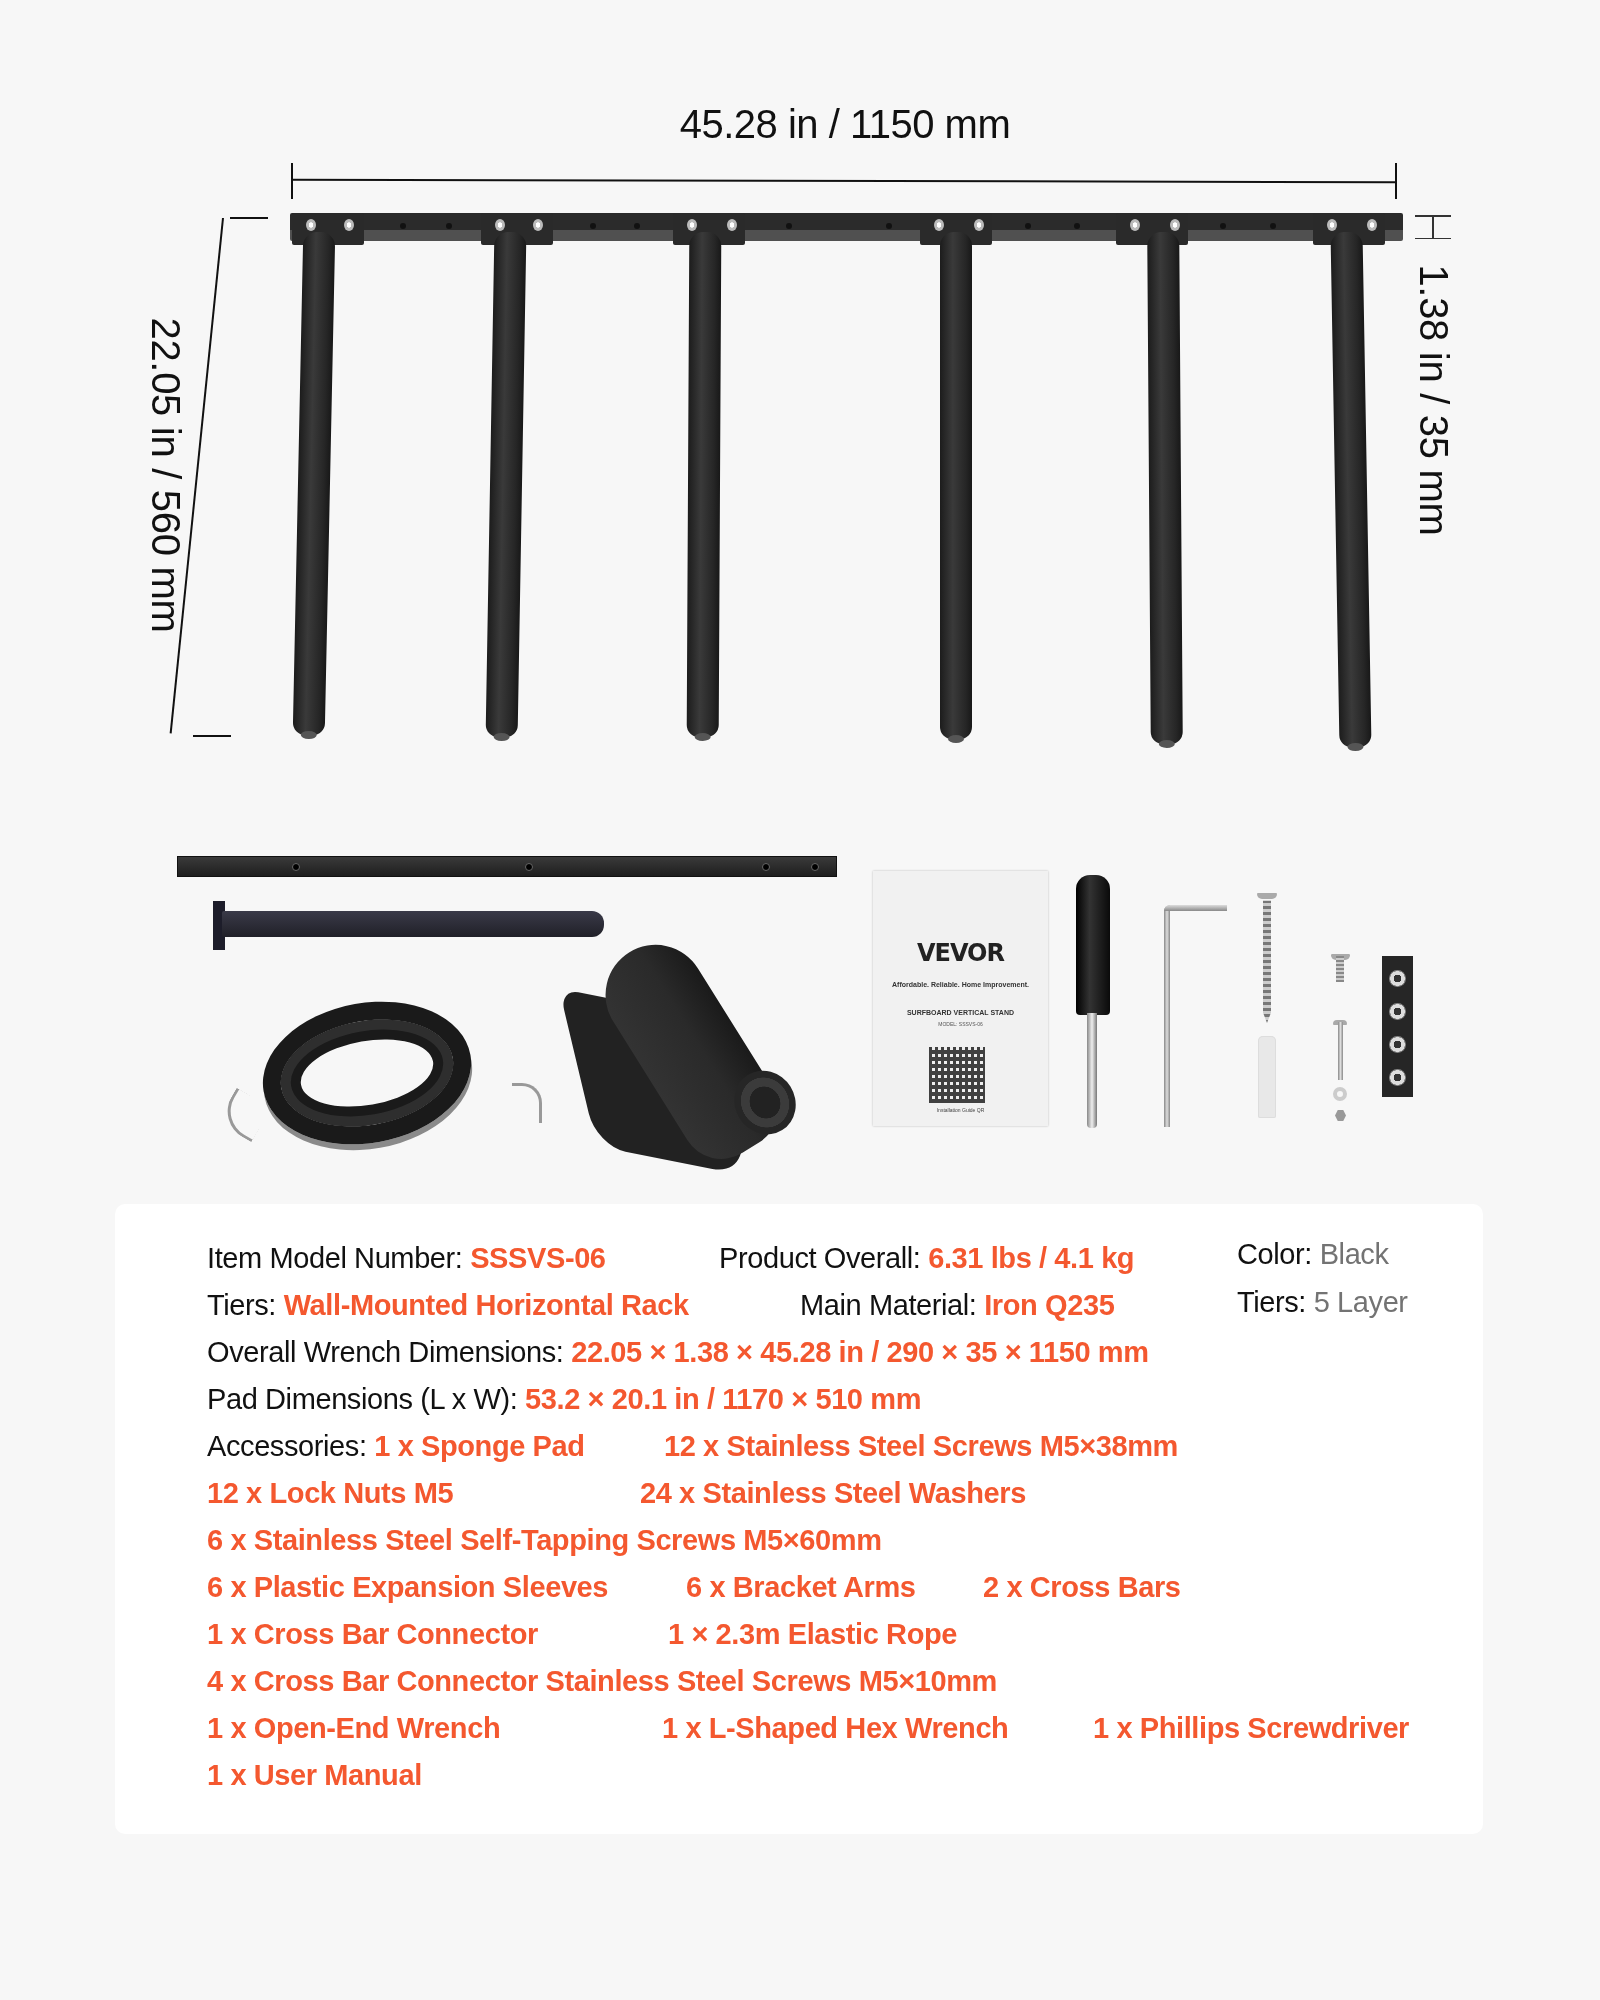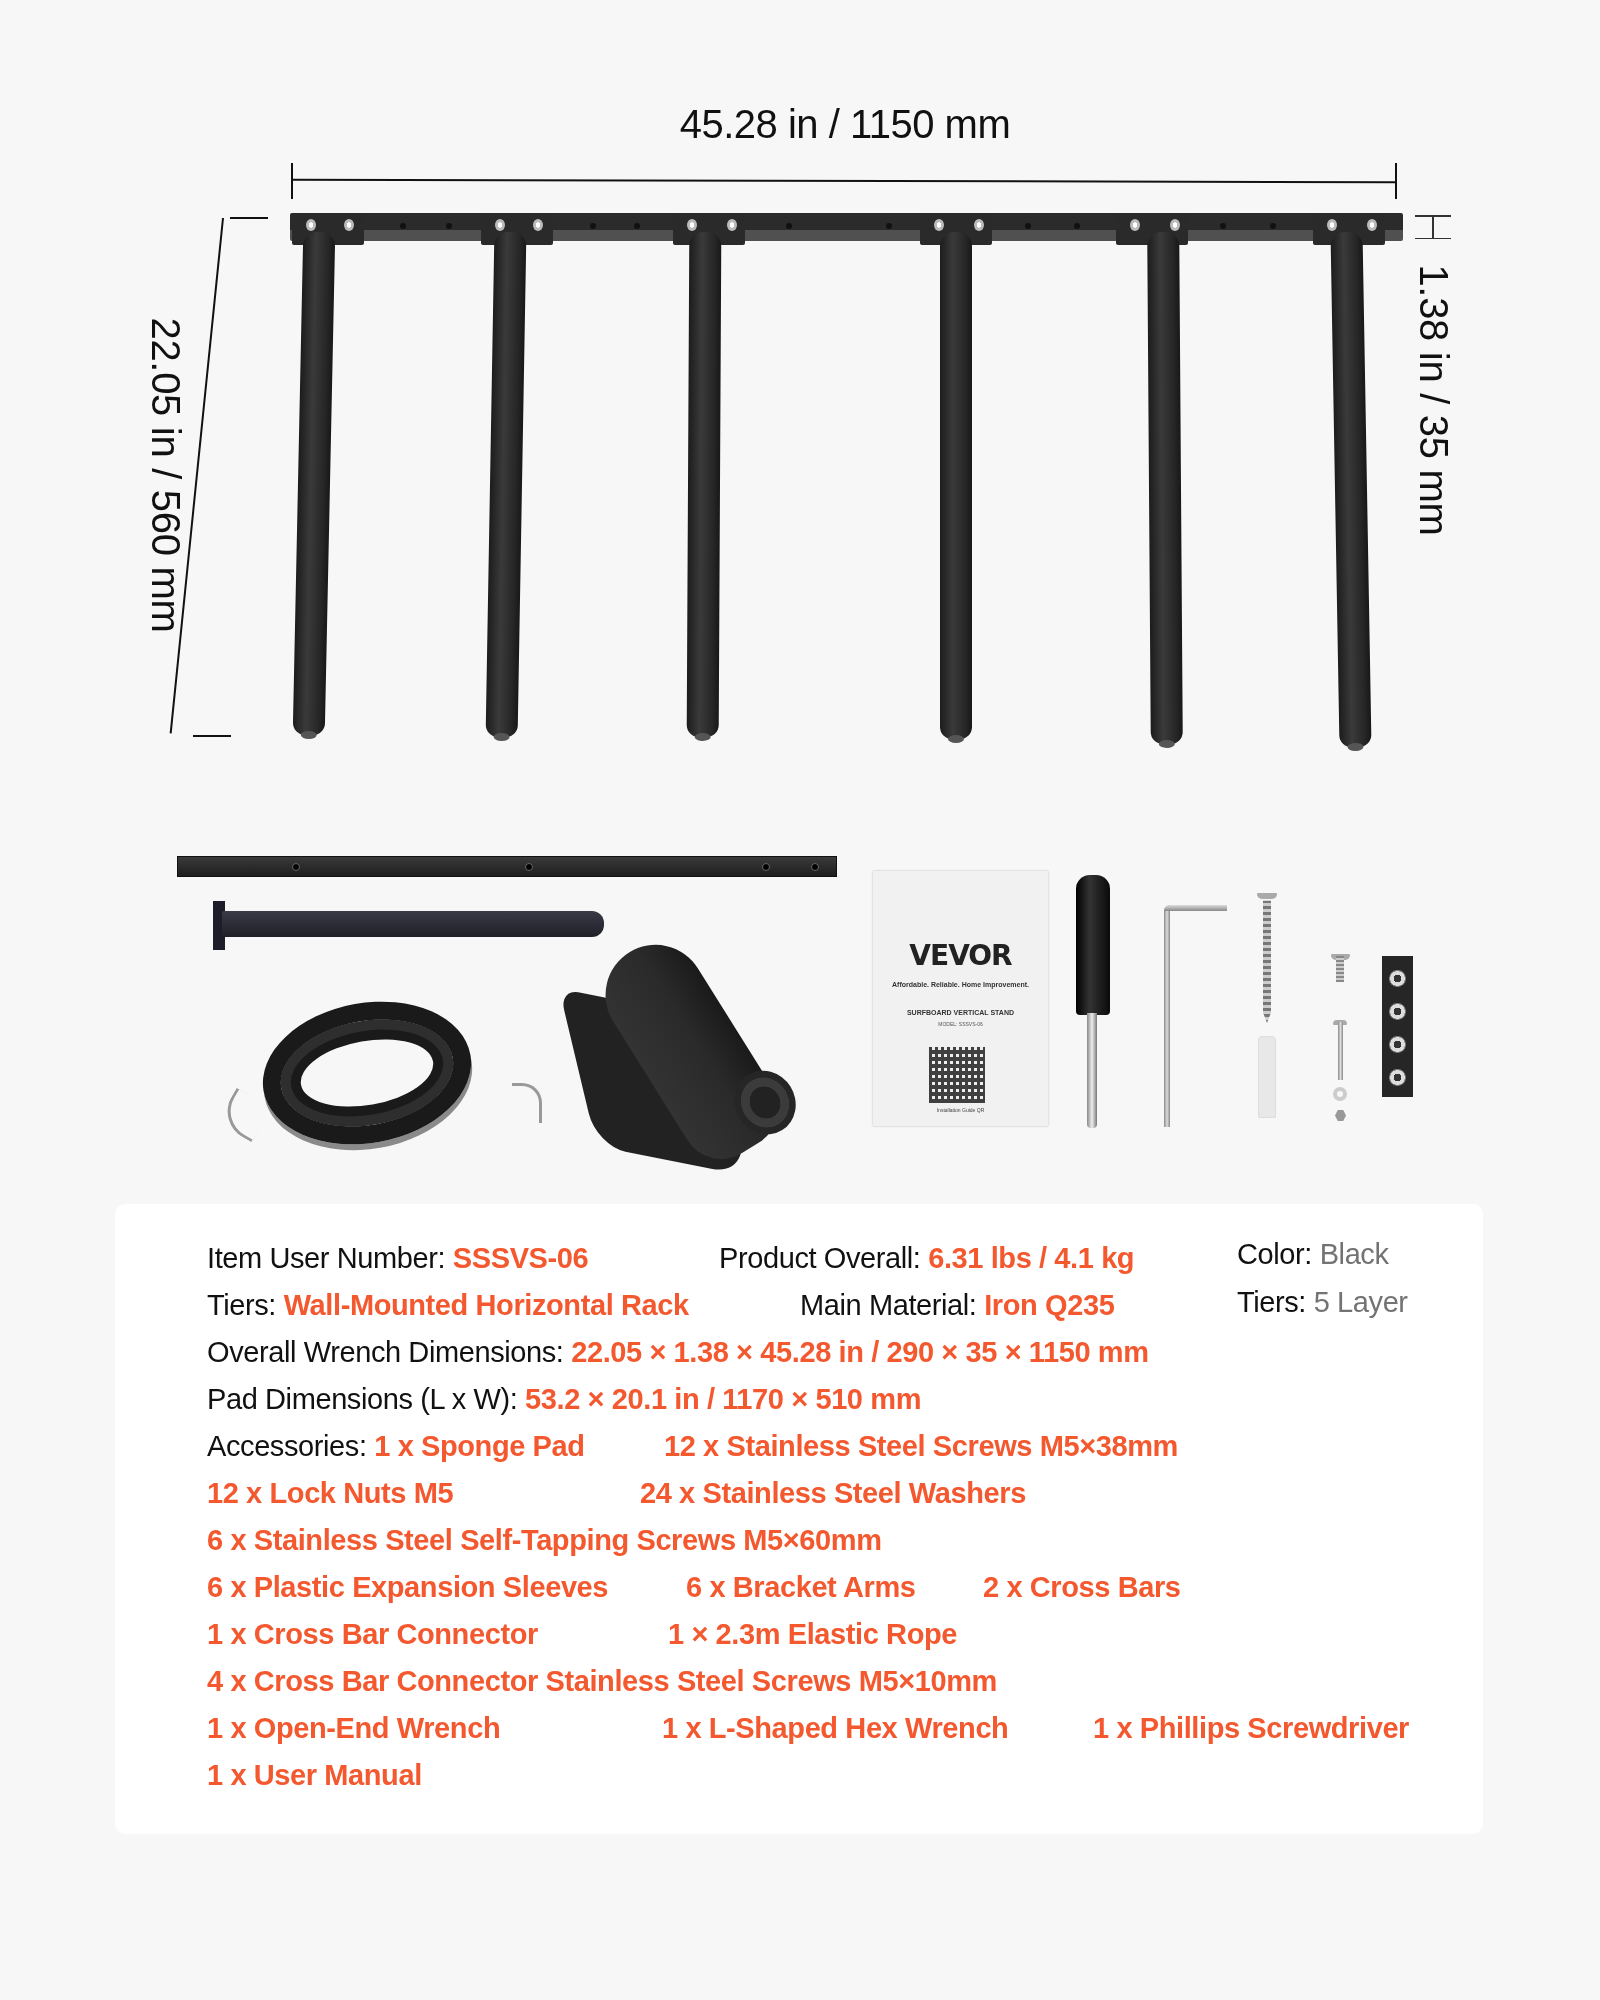--- a/index.html
+++ b/index.html
@@ -38,21 +38,21 @@
 
   .rope-coil { position: absolute; left: 262px; top: 1003px; width: 210px; height: 140px; border-radius: 50%; border: 18px solid #1a1a1a; box-shadow: inset 0 0 0 10px #2e2e2e, inset 0 0 0 20px #1a1a1a, 0 6px 0 #8a8a8a; transform: rotate(-10deg); }
   .rope-hook-l { position: absolute; left: 224px; top: 1095px; width: 40px; height: 40px; border: 3px solid #999; border-right: none; border-top: none; border-radius: 0 0 0 30px; transform: rotate(30deg); }
   .rope-hook-r { position: absolute; left: 512px; top: 1083px; width: 30px; height: 40px; border: 3px solid #999; border-left: none; border-bottom: none; border-radius: 0 20px 0 0; }
 
   .pad-flat { position: absolute; left: 575px; top: 1010px; width: 160px; height: 145px; background: #222; border-radius: 20px 10px 40px 30px; transform: skewY(25deg) rotate(-15deg); }
   .pad-roll { position: absolute; left: 640px; top: 935px; width: 100px; height: 230px; background: linear-gradient(90deg, #333, #2a2a2a 60%, #1a1a1a); border-radius: 50px 50px 40px 40px; transform: rotate(-32deg); }
   .pad-roll-end { position: absolute; left: 735px; top: 1070px; width: 60px; height: 65px; border-radius: 50%; background: radial-gradient(#222 0 35%, #3b3b3b 36% 55%, #262626 56%); transform: rotate(-32deg); }
 
   .manual { position: absolute; left: 873px; top: 871px; width: 175px; height: 255px; background: #f1f1f1; box-shadow: 0 0 2px #bbb; }
-  .manual .logo { position: absolute; left: 0; width: 175px; top: 68px; text-align: center; font-family: "DejaVu Sans", sans-serif; font-weight: bold; font-size: 28px; letter-spacing: -1px; color: #222; }
+  .manual .logo { position: absolute; left: 0; width: 175px; top: 68px; text-align: center; font-family: "DejaVu Sans", sans-serif; font-weight: bold; font-size: 24px; letter-spacing: -1px; color: #222; }
   .manual .tag { position: absolute; left: 0; width: 175px; top: 110px; text-align: center; font-size: 7px; font-weight: bold; color: #333; }
   .manual .prod { position: absolute; left: 0; width: 175px; top: 138px; text-align: center; font-size: 7px; font-weight: bold; color: #333; }
   .manual .model { position: absolute; left: 0; width: 175px; top: 150px; text-align: center; font-size: 5px; color: #555; }
   .manual .qr { position: absolute; left: 56px; top: 176px; width: 56px; height: 56px; background:
       repeating-linear-gradient(0deg, #222 0 4px, transparent 4px 7px),
       repeating-linear-gradient(90deg, #222 0 3px, #eee 3px 6px); opacity: 0.85; }
   .manual .qrcap { position: absolute; left: 0; width: 175px; top: 236px; text-align: center; font-size: 5px; color: #444; }
 
   .screwdriver-handle { position: absolute; left: 1076px; top: 875px; width: 34px; height: 140px; background: linear-gradient(90deg, #000, #333 40%, #0a0a0a); border-radius: 14px 14px 4px 4px; }
   .screwdriver-shaft { position: absolute; left: 1087px; top: 1013px; width: 10px; height: 115px; background: linear-gradient(90deg, #888, #eee, #777); border-radius: 0 0 4px 4px; }
@@ -191,21 +191,21 @@
     <div class="ch" style="top:14px"></div>
     <div class="ch" style="top:47px"></div>
     <div class="ch" style="top:80px"></div>
     <div class="ch" style="top:113px"></div>
   </div>
 </div>
 
 <div class="card"></div>
 
 <div class="seg" style="left:207px; top:1244px">
-  <span class="lbl">Item User Number:</span>
+  <span class="lbl">Item Model Number:</span>
   <span class="val">SSSVS-06</span>
 </div>
 <div class="seg" style="left:719px; top:1244px">
   <span class="lbl">Product Overall:</span>
   <span class="val">6.31 lbs / 4.1 kg</span>
 </div>
 <div class="seg" style="left:1237px; top:1240px">
   <span class="lbl">Color:</span>
   <span class="val-reg">Black</span>
 </div>

